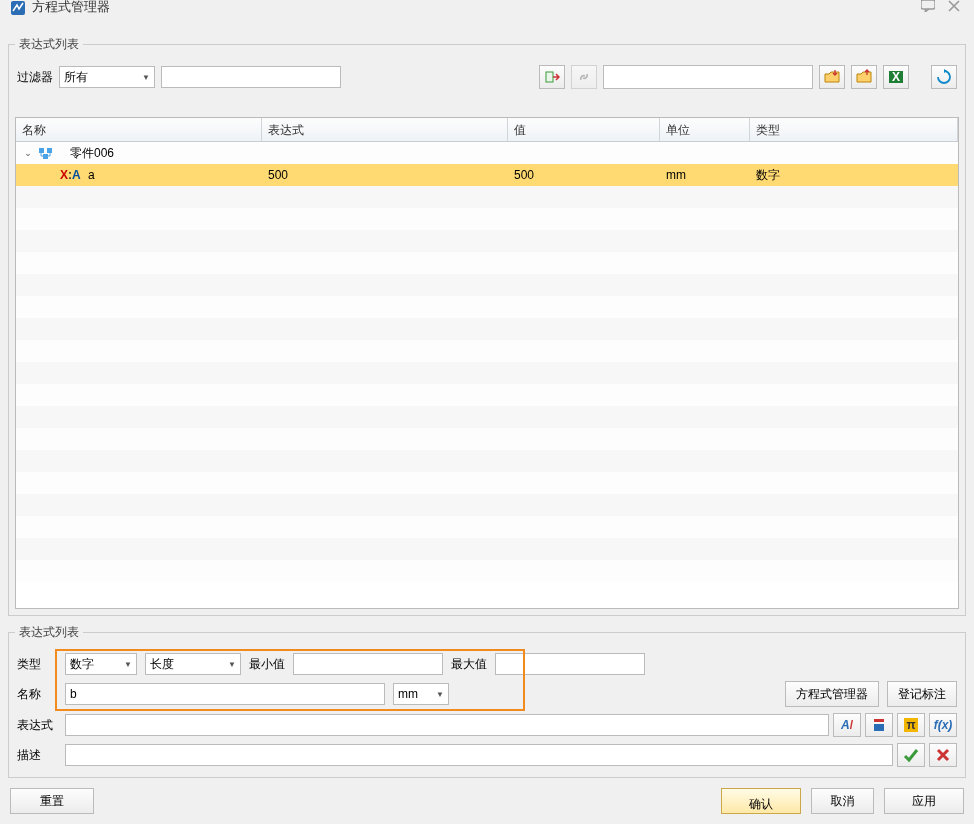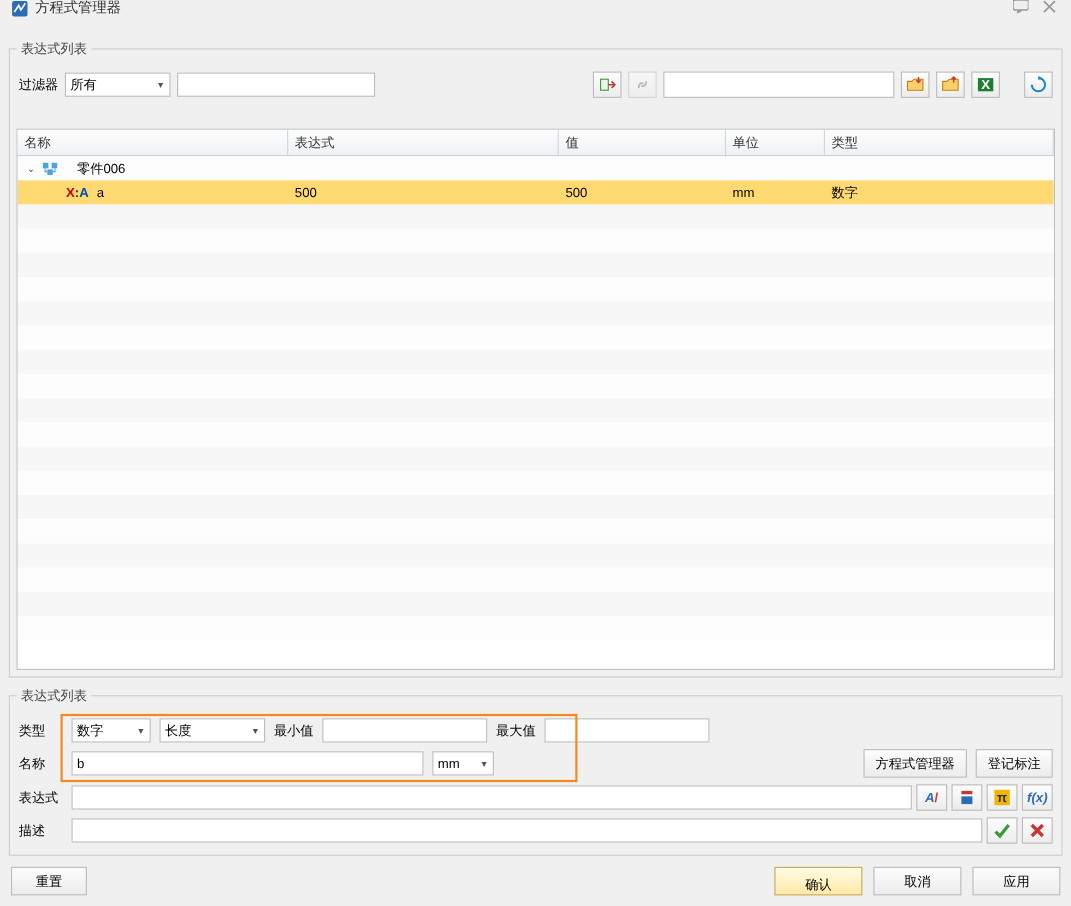--- a/index.html
+++ b/index.html
@@ -282,28 +282,28 @@
         <span class="btn small">
           <svg width="16" height="16">
               <path d="M3 3 L13 13 M13 3 L3 13" stroke="#c33" stroke-width="3"></path>
             </svg>
         </span>
       </div>
     </div>
   </fieldset>
 
   <div class="dialog-btns">
-    <button class="btn" style="width:69px">
+    <button class="btn" style="width:84px">
         <span>重置</span>
       </button>
     <span class="spacer"></span>
     <button class="btn primary" style="width:80px">
         <span>确认</span>
       </button>
-    <button class="btn" style="width:80px">
+    <button class="btn" style="width:63px">
         <span>取消</span>
       </button>
     <button class="btn" style="width:80px">
         <span>应用</span>
       </button>
   </div>
 
 </div>
 
 </body></html>

